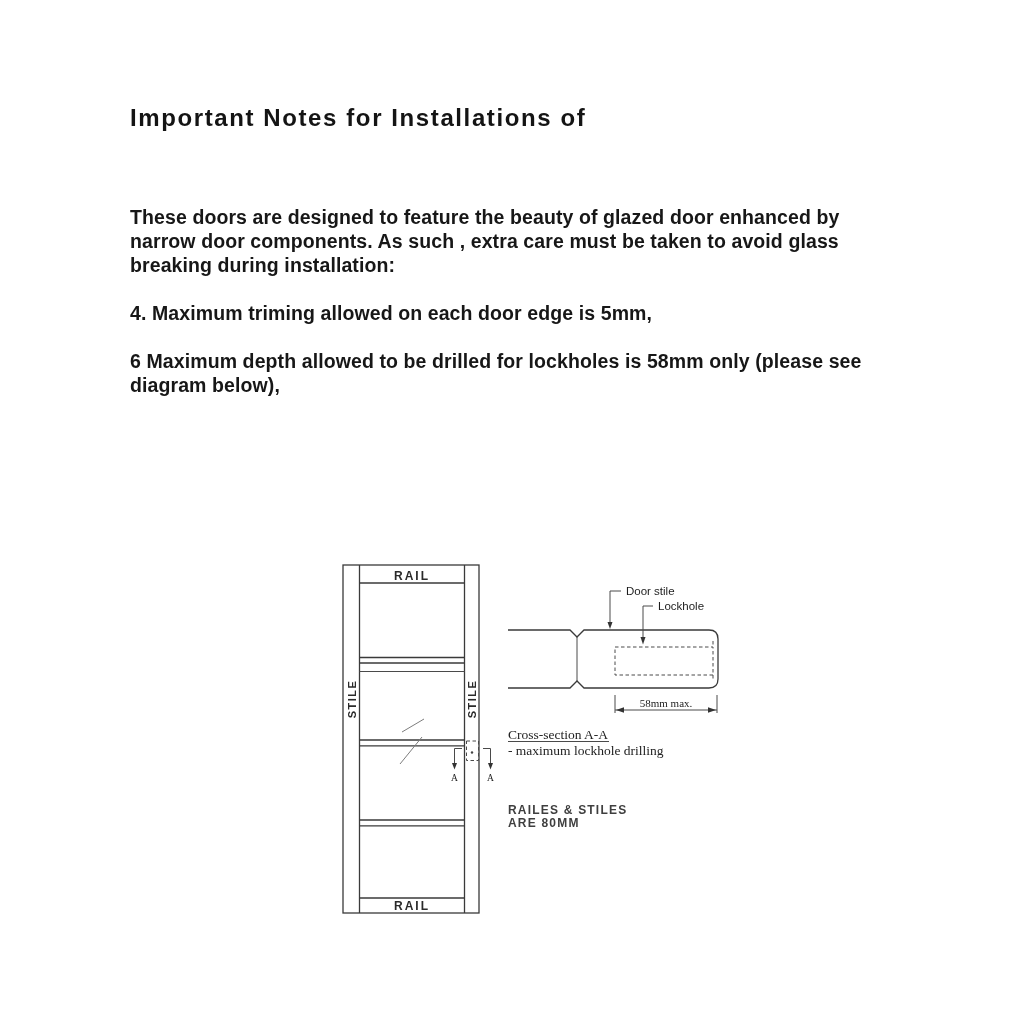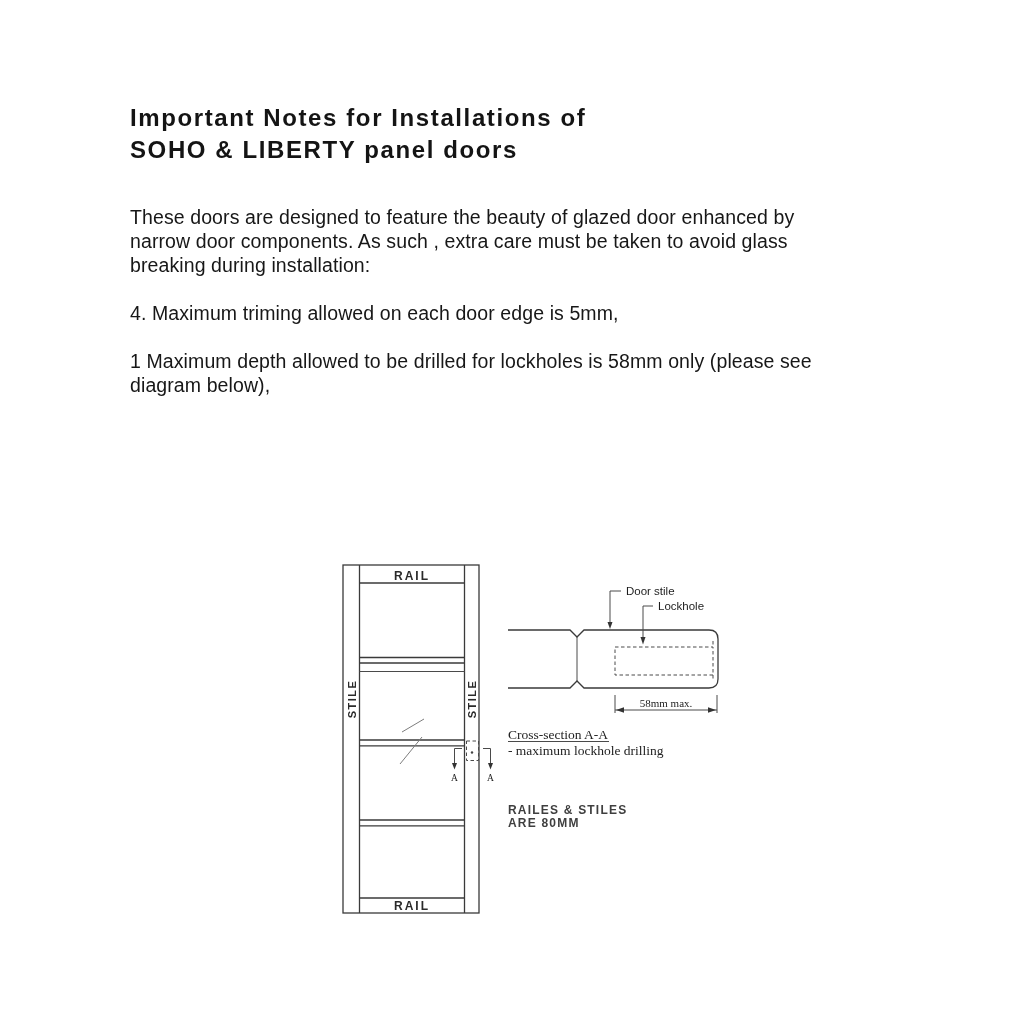--- a/index.html
+++ b/index.html
@@ -15,21 +15,21 @@
   .doc-title{
     position:absolute;left:130px;top:102px;
     margin:0;
     font-size:24px;line-height:32px;font-weight:700;
     letter-spacing:1.6px;color:#141414;
   }
   .doc-title span{display:block;}
   .body-text{
     position:absolute;left:130px;width:772px;
     margin:0;
-    font-size:19.5px;line-height:24px;font-weight:400;
+    font-size:19.5px;line-height:24px;font-weight:700;
     letter-spacing:0.1px;color:#171717;
     white-space:pre-line;
   }
   #para-intro{top:205px;}
   #para-note1{top:301px;}
   #para-note2{top:349px;}
   #para-note3{top:421px;}
   .diagram-svg{position:absolute;left:0;top:0;}
   .s-main{stroke:#3a3a3a;stroke-width:1.3;fill:none;}
   .s-thin{stroke:#4a4a4a;stroke-width:1;fill:none;}
@@ -44,28 +44,27 @@
   .t-a{font-family:"Liberation Serif",serif;font-size:9.5px;fill:#222222;}
   .t-note{font-family:"Liberation Sans",sans-serif;font-size:12px;font-weight:700;letter-spacing:1.2px;fill:#3f3f3f;}
 </style>
 </head>
 <body>
 
 <div class="page">
 
   <h1 class="doc-title">
     <span>Important Notes for Installations of</span>
-    <span>SOHO &amp; LIBERTY panel doors</span>
   </h1>
 
   <p class="body-text" id="para-intro">These doors are designed to feature the beauty of glazed door enhanced by
 narrow door components. As such , extra care must be taken to avoid glass
 breaking during installation:</p>
   <p class="body-text" id="para-note1">4. Maximum triming allowed on each door edge is 5mm,</p>
-  <p class="body-text" id="para-note2">1 Maximum depth allowed to be drilled for lockholes is 58mm only (please see
+  <p class="body-text" id="para-note2">6 Maximum depth allowed to be drilled for lockholes is 58mm only (please see
 diagram below),</p>
 
   <svg class="diagram-svg" width="1024" height="1024" viewBox="0 0 1024 1024">
 
     <g>
       <rect class="s-main" x="343" y="565" width="136" height="348"></rect>
       <line class="s-main" x1="359.5" y1="565" x2="359.5" y2="913"></line>
       <line class="s-main" x1="464.5" y1="565" x2="464.5" y2="913"></line>
 
       <line class="s-main" x1="359.5" y1="583" x2="464.5" y2="583"></line>

